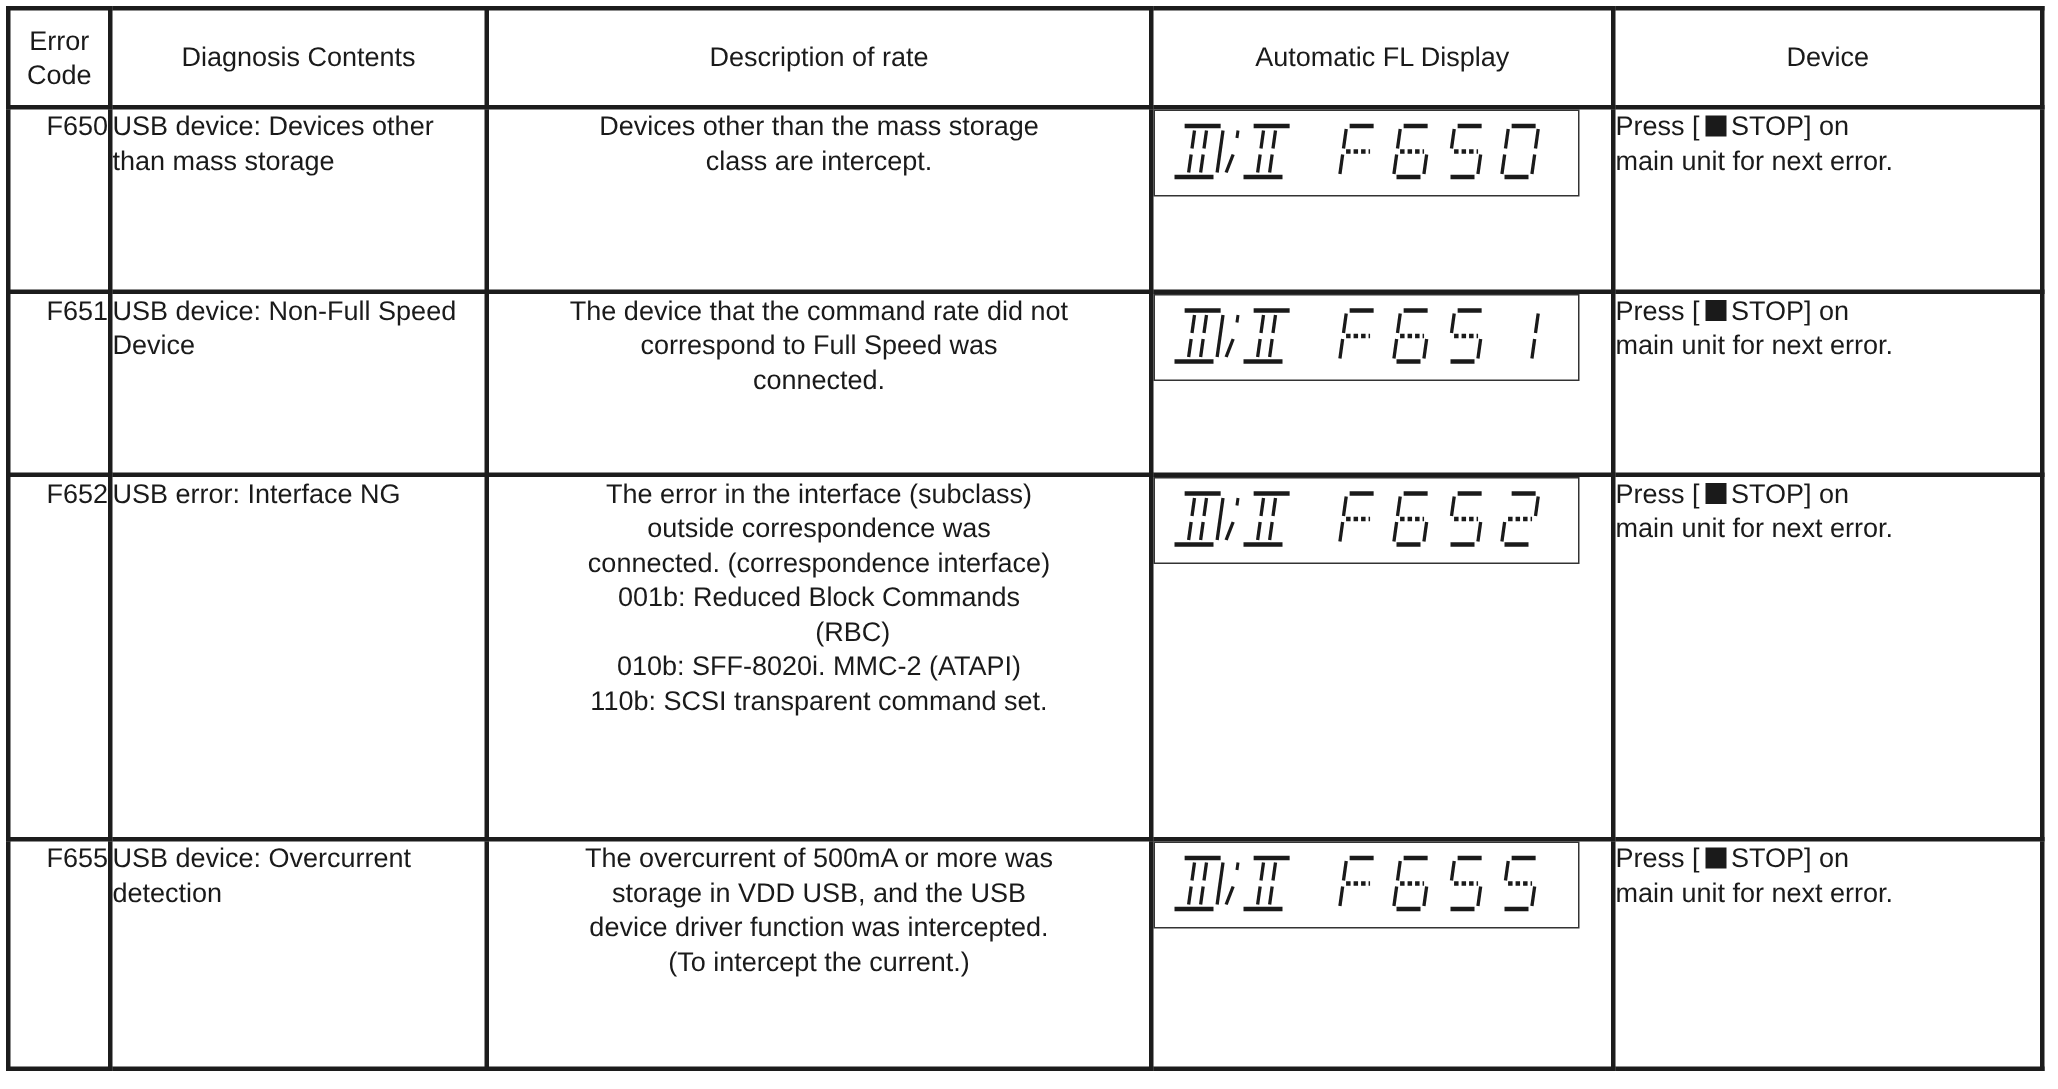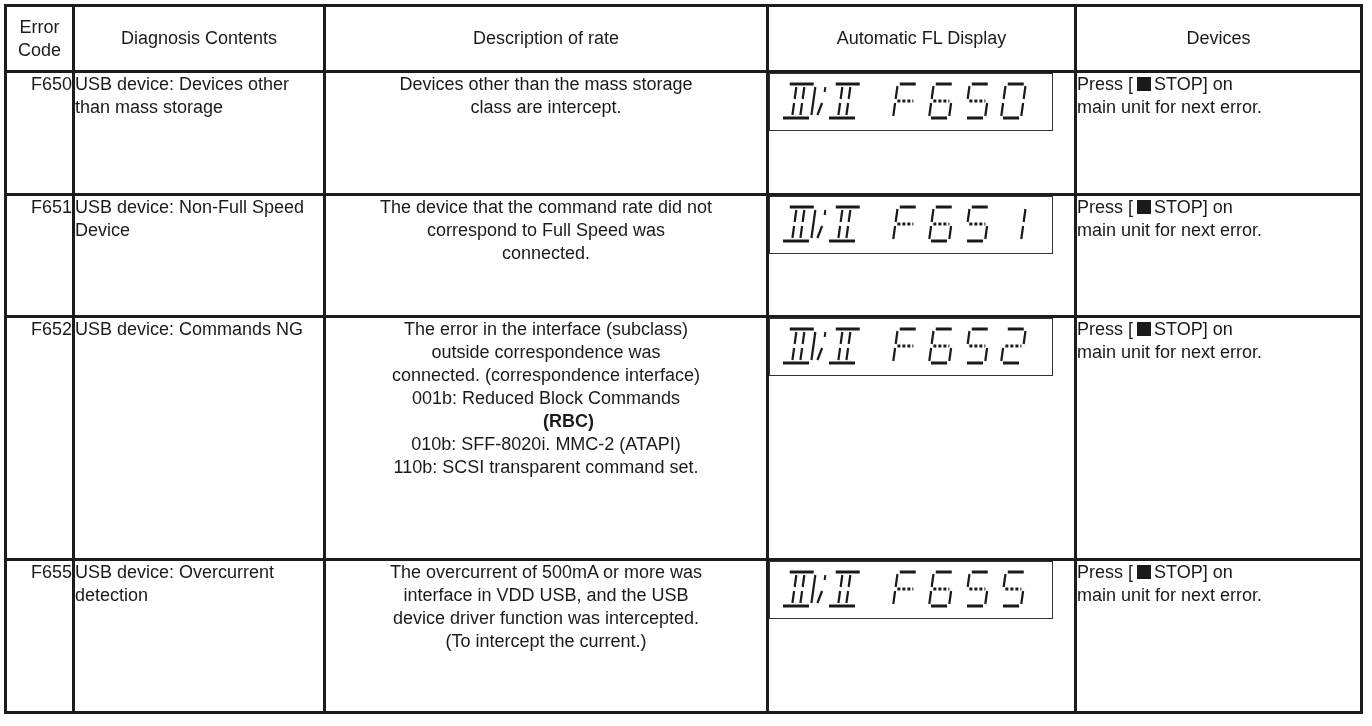--- a/index.html
+++ b/index.html
@@ -15,21 +15,21 @@
     font-size: 18px; line-height: 23px; font-weight: normal;
   }
   table.err th { text-align: center; vertical-align: middle; height: 63px; }
   th.h-code { text-align: left; padding-left: 1px; line-height: 24px; }
   td.code { text-align: right; padding: 2px 2px 0 0; }
   td.diag { padding: 2px 4px 0 3px; }
   td.desc { padding: 2px 4px 0 3px; }
   td.rem { padding: 2px 4px 0 3px; }
   td.fl { padding: 10px 10px 0 11px; }
   .desc-line { display: block; white-space: nowrap; text-align: center; }
-  .desc-line.indent { padding-left: 45px; font-weight: bold; }
+  .desc-line.indent { padding-left: 45px; }
   .fl-box {
     width: 284px; height: 58px; border: 1.5px solid #333; box-sizing: border-box;
     display: flex; align-items: center; justify-content: center;
   }
   .fl-box svg { display: block; }
   .stop-sq { display: inline-block; width: 14px; height: 14px; background: #1a1a1a;
              vertical-align: -1px; margin: 0 3px 0 4px; }
   tr.r1 td { height: 120px; }
   tr.r2 td { height: 119px; }
   tr.r3 td { height: 240px; }
@@ -48,21 +48,21 @@
   </colgroup>
   <thead>
     <tr>
       <th class="h-code">
         <span>Error</span><br>
         <span>Code</span>
       </th>
       <th>Diagnosis Contents</th>
       <th>Description of rate</th>
       <th>Automatic FL Display</th>
-      <th>Devices</th>
+      <th>Device</th>
     </tr>
   </thead>
   <tbody>
 
     <tr class="r1">
       <td class="code">F650</td>
       <td class="diag">USB device: Devices other than mass storage</td>
       <td class="desc">
         <span class="desc-line">Devices other than the mass storage</span>
         <span class="desc-line">class are intercept.</span>
@@ -162,21 +162,21 @@
         </div>
       </td>
       <td class="rem">
         <span>Press [</span><span class="stop-sq"></span><span>STOP] on</span><br>
         <span>main unit for next error.</span>
       </td>
     </tr>
 
     <tr class="r3">
       <td class="code">F652</td>
-      <td class="diag">USB device: Commands NG</td>
+      <td class="diag">USB error: Interface NG</td>
       <td class="desc">
         <span class="desc-line">The error in the interface (subclass)</span>
         <span class="desc-line">outside correspondence was</span>
         <span class="desc-line">connected. (correspondence interface)</span>
         <span class="desc-line">001b: Reduced Block Commands</span>
         <span class="desc-line indent">(RBC)</span>
         <span class="desc-line">010b: SFF-8020i. MMC-2 (ATAPI)</span>
         <span class="desc-line">110b: SCSI transparent command set.</span>
       </td>
       <td class="fl">
@@ -224,21 +224,21 @@
         <span>Press [</span><span class="stop-sq"></span><span>STOP] on</span><br>
         <span>main unit for next error.</span>
       </td>
     </tr>
 
     <tr class="r4">
       <td class="code">F655</td>
       <td class="diag">USB device: Overcurrent detection</td>
       <td class="desc">
         <span class="desc-line">The overcurrent of 500mA or more was</span>
-        <span class="desc-line">interface in VDD USB, and the USB</span>
+        <span class="desc-line">storage in VDD USB, and the USB</span>
         <span class="desc-line">device driver function was intercepted.</span>
         <span class="desc-line">(To intercept the current.)</span>
       </td>
       <td class="fl">
         <div class="fl-box">
           <svg class="seg" width="260" height="48" viewBox="0 0 260 48">
               <line x1="8.760000000000002" y1="6" x2="32.76" y2="6" stroke="#1a1a1a" stroke-width="3" stroke-linecap="butt"></line>
               <line x1="2" y1="40" x2="28" y2="40" stroke="#1a1a1a" stroke-width="3" stroke-linecap="butt"></line>
               <line x1="15.34" y1="9" x2="13.66" y2="21" stroke="#1a1a1a" stroke-width="2.2" stroke-linecap="butt"></line>
               <line x1="13.1" y1="25" x2="11.42" y2="37" stroke="#1a1a1a" stroke-width="2.2" stroke-linecap="butt"></line>

